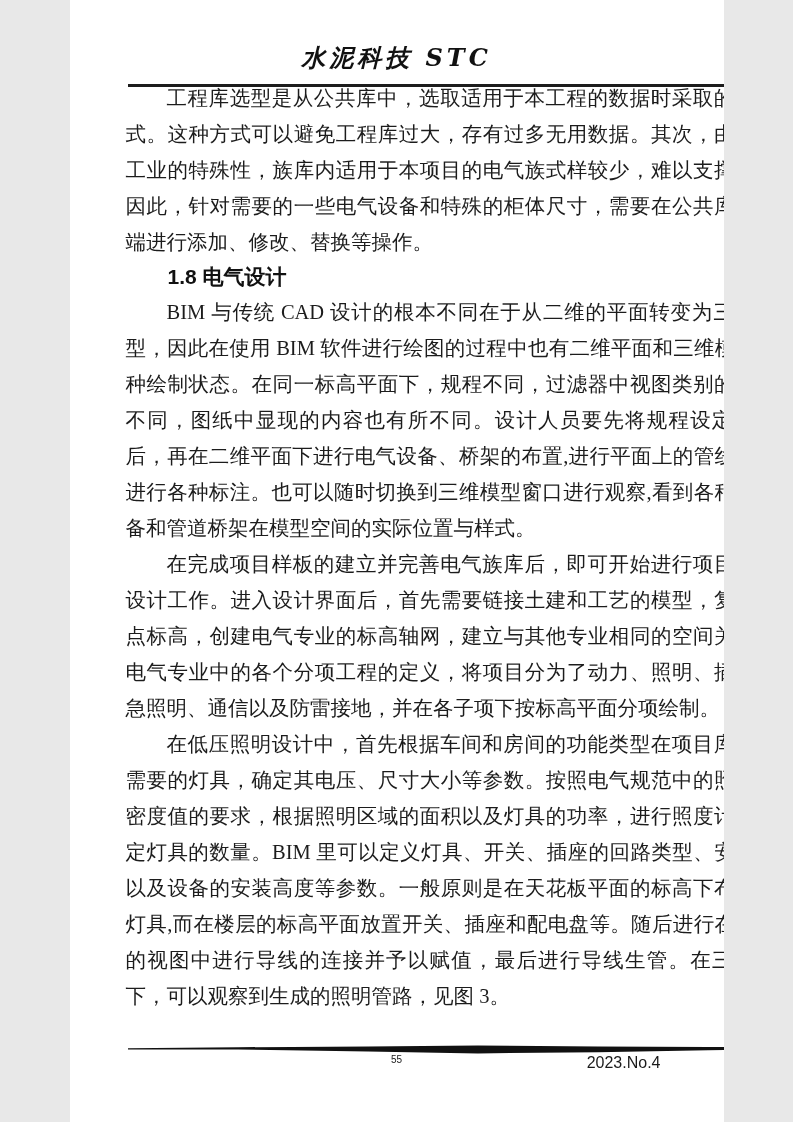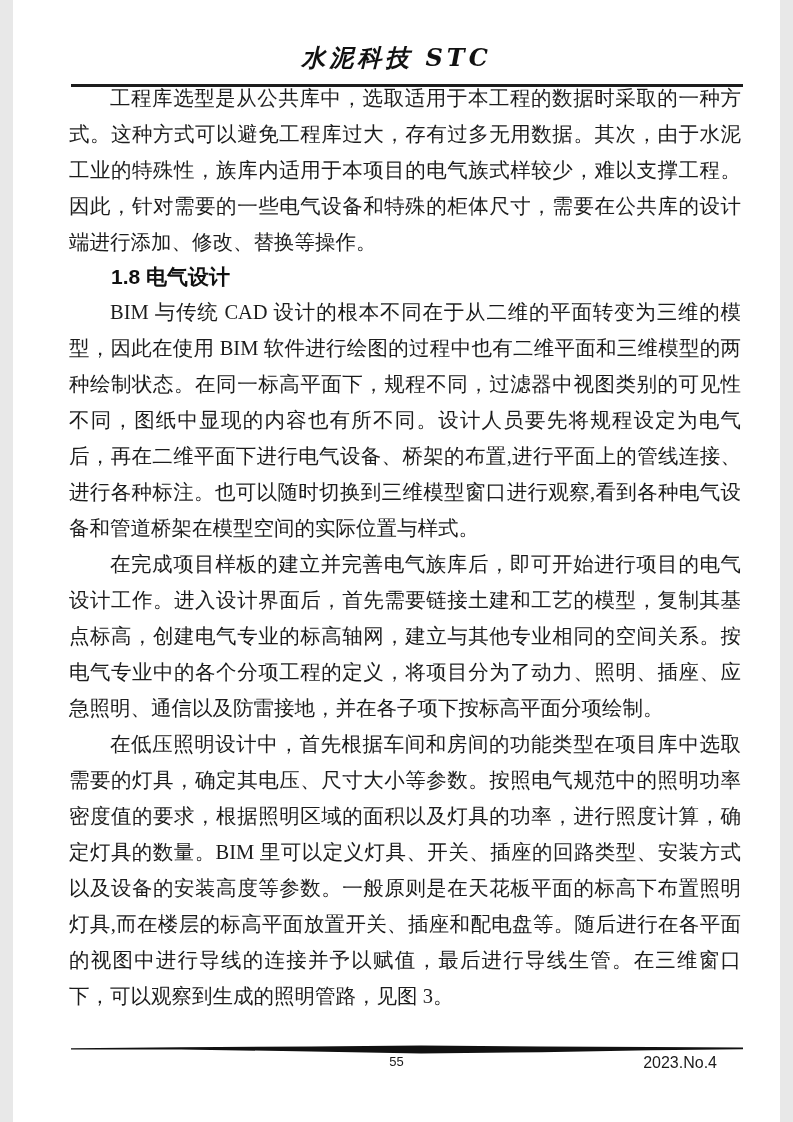--- a/index.html
+++ b/index.html
@@ -2,21 +2,21 @@
 <html><head>
 <meta charset="utf-8">
 <style>
   html, body {
     margin: 0;
     padding: 0;
     background: #e8e8e8;
   }
   .page {
     position: relative;
-    width: 767px;
+    width: 654px;
     height: 1122px;
     margin: 0 auto;
     background: #ffffff;
     overflow: hidden;
     font-family: "Liberation Serif", "DejaVu Serif", serif;
     color: #1a1a1a;
   }
   .journal-title {
     position: absolute;
     top: 42px;
@@ -71,21 +71,21 @@
   .footer-rule svg {
     display: block;
   }
   .page-number {
     position: absolute;
     top: 1054px;
     left: 0;
     width: 100%;
     text-align: center;
     font-family: "Liberation Sans", "DejaVu Sans", sans-serif;
-    font-size: 13px;
+    font-size: 10px;
     color: #1a1a1a;
   }
   .issue-number {
     position: absolute;
     top: 1054px;
     right: 63px;
     font-family: "Liberation Sans", "DejaVu Sans", sans-serif;
     font-size: 16px;
     color: #1a1a1a;
   }

